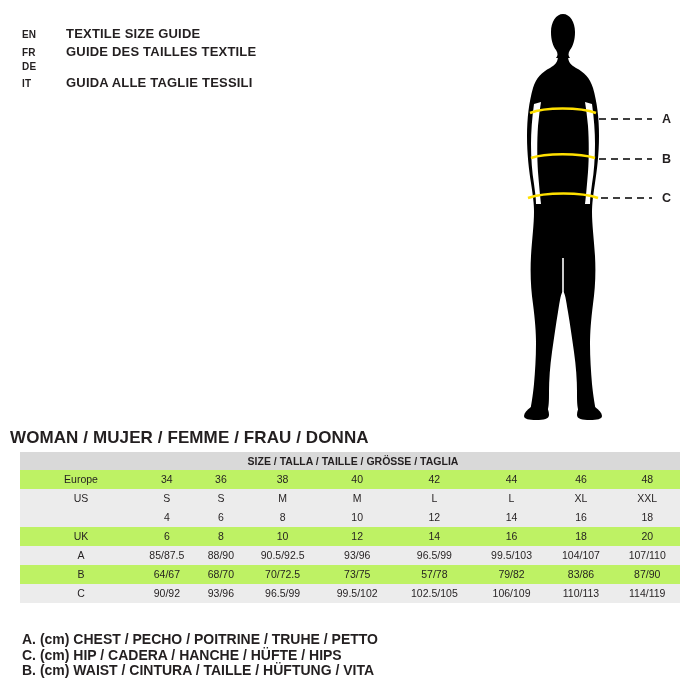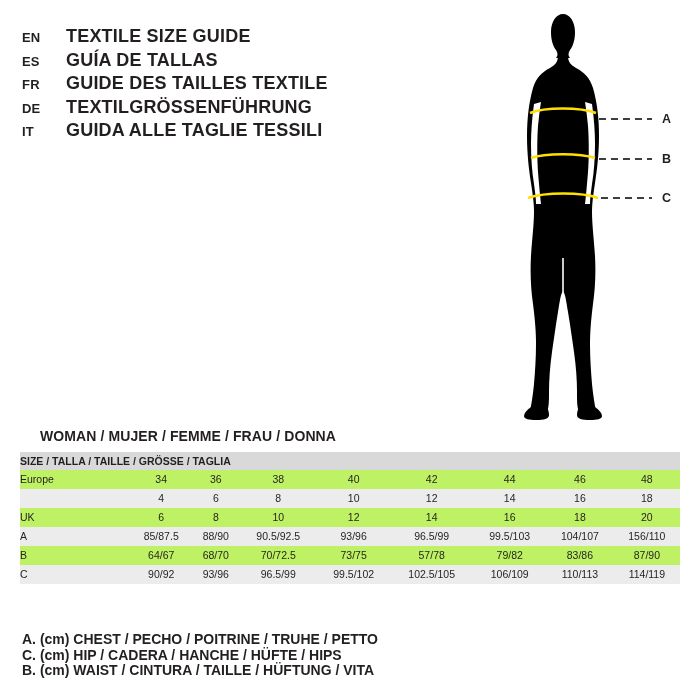--- a/index.html
+++ b/index.html
@@ -29,27 +29,27 @@
     width: 480px;
   }
   .title-row {
     display: flex;
     align-items: baseline;
     margin-bottom: 2.5px;
   }
   .title-lang {
     width: 44px;
     flex: 0 0 44px;
+    font-size: 10px;
+    font-weight: bold;
+    letter-spacing: 0.2px;
+    color: #231f20;
+  }
+  .title-text {
     font-size: 13px;
-    font-weight: bold;
-    letter-spacing: 0.2px;
-    color: #231f20;
-  }
-  .title-text {
-    font-size: 18px;
     font-weight: bold;
     letter-spacing: 0.2px;
     color: #231f20;
     white-space: nowrap;
   }
 
   
   .figure-wrap {
     position: absolute;
     left: 500px;
@@ -66,23 +66,23 @@
     position: absolute;
     font-size: 12.5px;
     font-weight: bold;
     color: #231f20;
     left: 162px;
   }
 
   
   .woman-heading {
     position: absolute;
-    left: 40px;
+    left: 10px;
     top: 428px;
-    font-size: 14px;
+    font-size: 17px;
     font-weight: bold;
     letter-spacing: 0.1px;
   }
 
   
   .size-table {
     position: absolute;
     left: 20px;
     top: 452px;
     width: 660px;
@@ -91,21 +91,22 @@
   }
   .size-table th, .size-table td {
     padding: 0;
     height: 19px;
     line-height: 19px;
     text-align: center;
     font-weight: normal;
     color: #231f20;
   }
   .size-table .rowhead {
-    text-align: left;
+    text-align: center;
+    padding-left: 6px;
     width: 110px;
   }
   .row-head-band {
     background: #d9d9d9;
   }
   .row-head-band td {
     font-weight: bold;
     font-size: 10.5px;
     height: 18px;
     line-height: 18px;
@@ -130,32 +131,27 @@
 </style>
 </head>
 <body>
 
 <div class="page">
 
   <div class="titles">
     <div class="title-row">
       <span class="title-lang">EN</span>
       <span class="title-text">TEXTILE SIZE GUIDE</span>
-    </div>
-    <div class="title-row">
-      <span class="title-lang">ES</span>
-      <span class="title-text">GUÍA DE TALLAS</span>
     </div>
     <div class="title-row">
       <span class="title-lang">FR</span>
       <span class="title-text">GUIDE DES TAILLES TEXTILE</span>
     </div>
     <div class="title-row">
       <span class="title-lang">DE</span>
-      <span class="title-text">TEXTILGRÖSSENFÜHRUNG</span>
     </div>
     <div class="title-row">
       <span class="title-lang">IT</span>
       <span class="title-text">GUIDA ALLE TAGLIE TESSILI</span>
     </div>
   </div>
 
   <div class="figure-wrap">
     <svg class="figure-svg" width="190" height="425" viewBox="0 0 190 425">
 
@@ -234,20 +230,31 @@
         <td>34</td>
         <td>36</td>
         <td>38</td>
         <td>40</td>
         <td>42</td>
         <td>44</td>
         <td>46</td>
         <td>48</td>
       </tr>
       <tr class="row-shade">
+        <td class="rowhead">US</td>
+        <td>S</td>
+        <td>S</td>
+        <td>M</td>
+        <td>M</td>
+        <td>L</td>
+        <td>L</td>
+        <td>XL</td>
+        <td>XXL</td>
+      </tr>
+      <tr class="row-shade">
         <td class="rowhead"></td>
         <td>4</td>
         <td>6</td>
         <td>8</td>
         <td>10</td>
         <td>12</td>
         <td>14</td>
         <td>16</td>
         <td>18</td>
       </tr>
@@ -264,21 +271,21 @@
       </tr>
       <tr class="row-shade">
         <td class="rowhead">A</td>
         <td>85/87.5</td>
         <td>88/90</td>
         <td>90.5/92.5</td>
         <td>93/96</td>
         <td>96.5/99</td>
         <td>99.5/103</td>
         <td>104/107</td>
-        <td>156/110</td>
+        <td>107/110</td>
       </tr>
       <tr class="row-plain">
         <td class="rowhead">B</td>
         <td>64/67</td>
         <td>68/70</td>
         <td>70/72.5</td>
         <td>73/75</td>
         <td>57/78</td>
         <td>79/82</td>
         <td>83/86</td>

